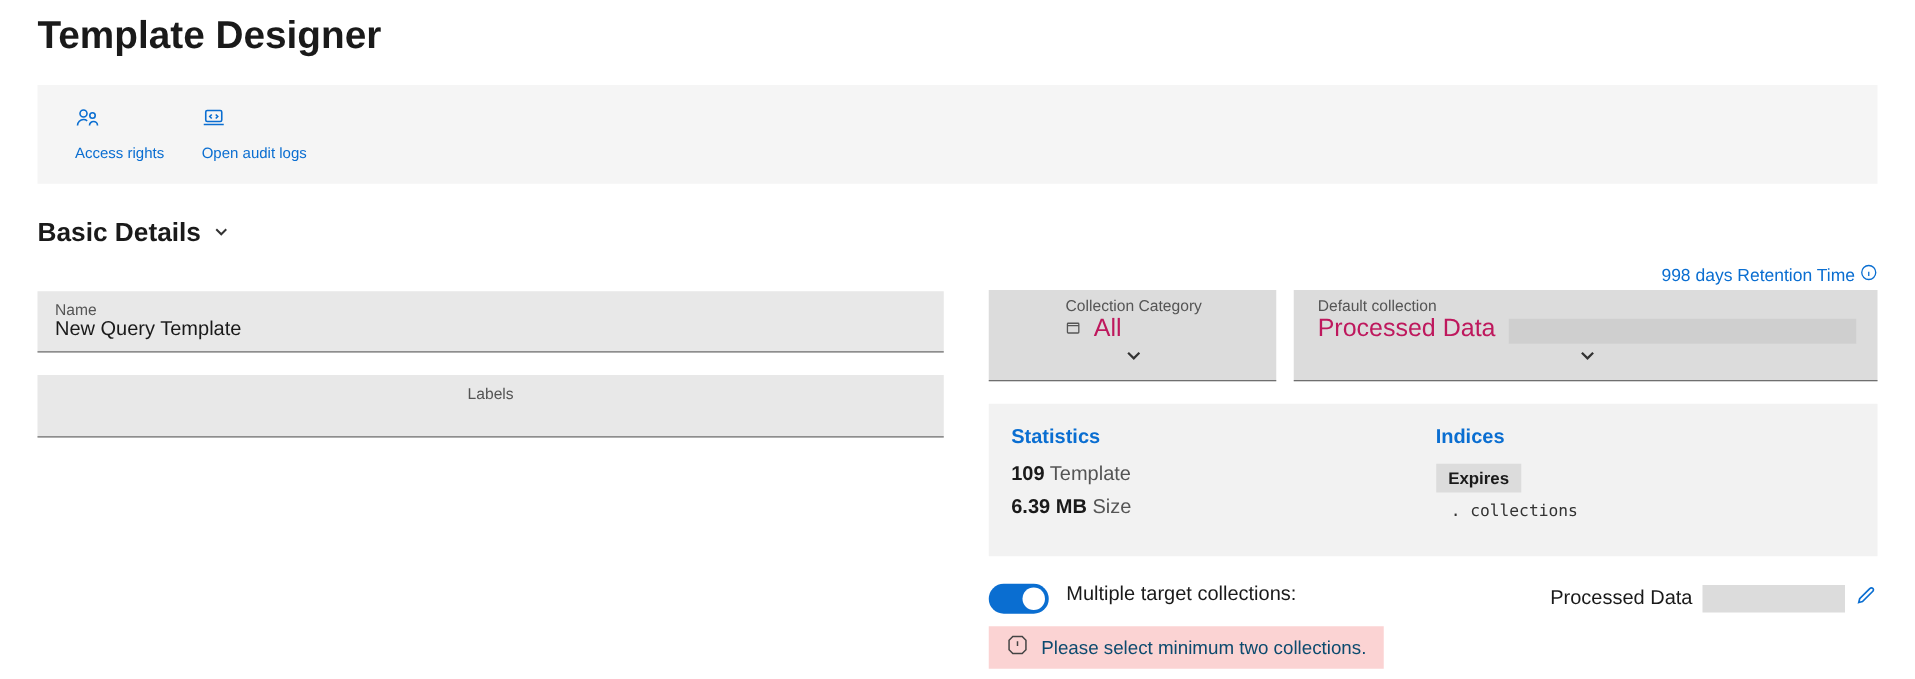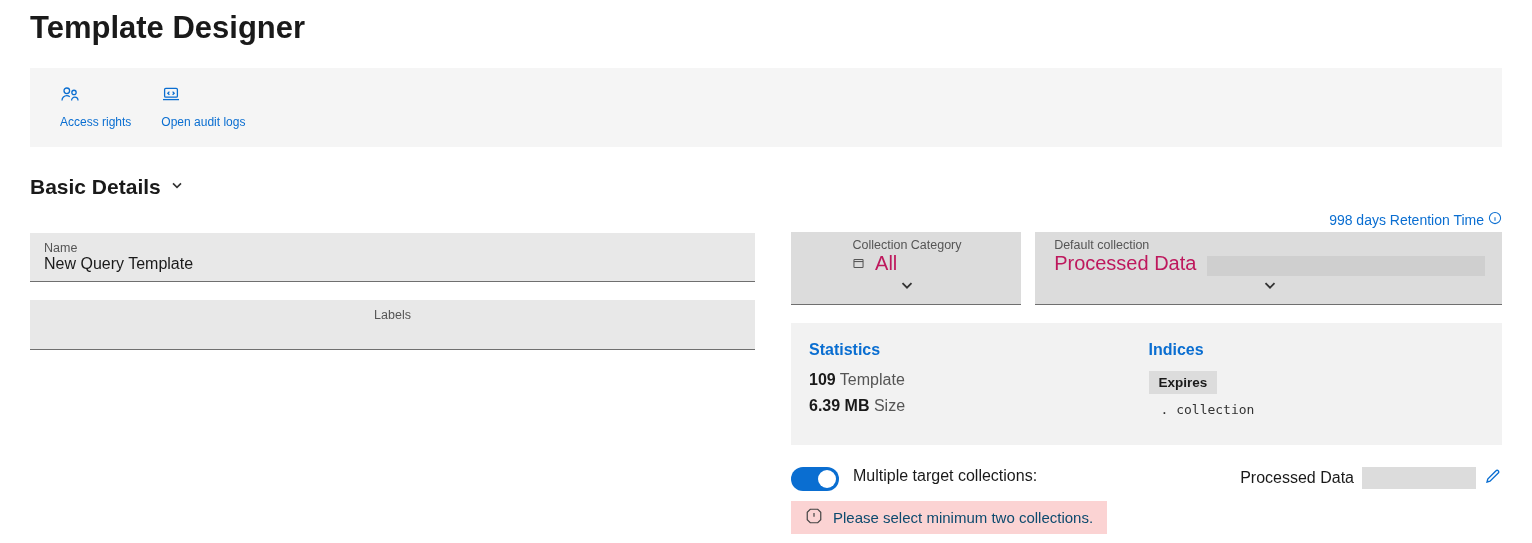--- a/index.html
+++ b/index.html
@@ -314,21 +314,21 @@
         <div class="stat-row">
           <span class="bold">6.39 MB</span>
           <span class="light">Size</span>
         </div>
       </div>
       <div>
         <h3>Indices</h3>
         <div>
           <span class="badge">Expires</span>
         </div>
-        <div class="mono-note">. collection</div>
+        <div class="mono-note">. collections</div>
       </div>
     </div>
 
     <div class="toggle-row">
       <div class="toggle">
         <div class="knob"></div>
       </div>
       <span class="toggle-label">Multiple target collections:</span>
       <div class="proc-data">
         <span>Processed Data</span>

